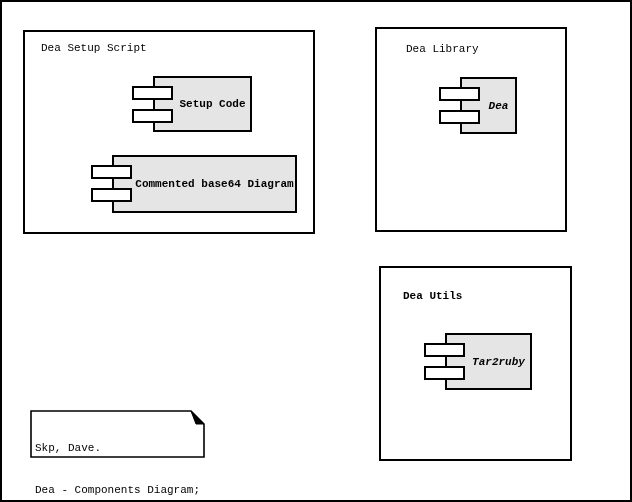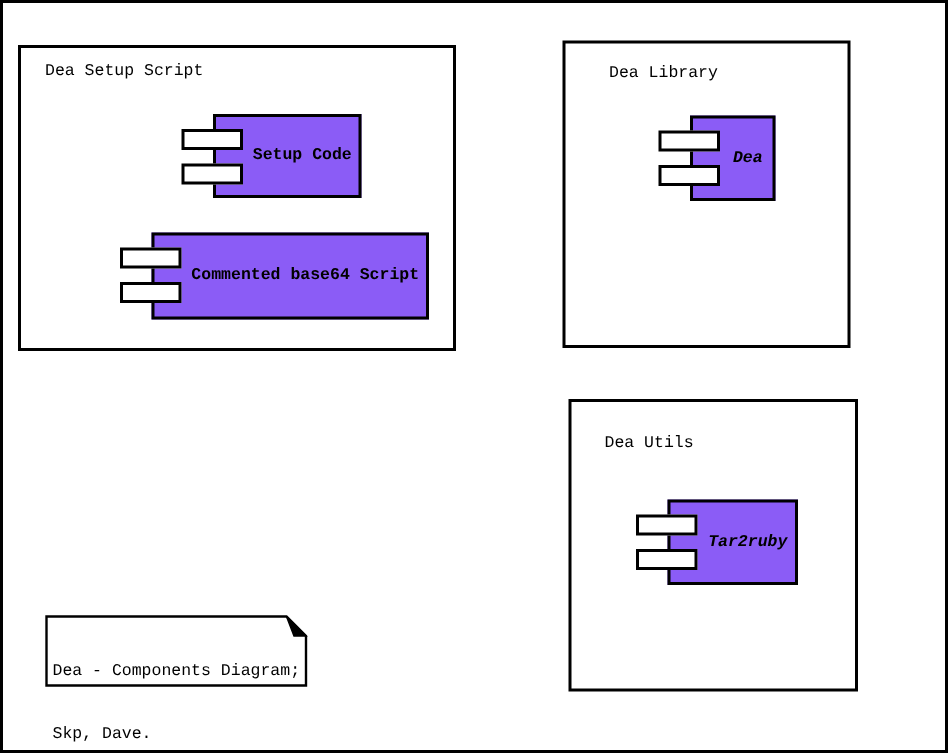--- a/index.html
+++ b/index.html
@@ -10,39 +10,39 @@
   }
   .package{
     position:absolute;border:2px solid #000;background:#ffffff;box-sizing:border-box;
   }
   .package-title{
     position:absolute;font-size:11px;line-height:12px;white-space:pre;
   }
   .component{position:absolute;}
   .component-box{
     position:absolute;left:0;top:0;width:100%;height:100%;
-    border:2px solid #000;background:#8b5cf6;box-sizing:border-box;
+    border:2px solid #000;background:#e5e5e5;box-sizing:border-box;
     display:flex;align-items:center;justify-content:center;
     font-size:11px;font-weight:bold;white-space:nowrap;
   }
   .component-box.pad{padding-left:20px;}
   .component-box.italic{font-style:italic;}
   .tab{
     position:absolute;left:-21px;width:41px;height:14px;
     border:2px solid #000;background:#ffffff;box-sizing:border-box;z-index:2;
   }
   .tab.t1{top:10px;}
   .tab.t2{top:33px;}
   
-  .pkg-setup-script{left:10px;top:28px;width:292px;height:204px;}
+  .pkg-setup-script{left:21px;top:28px;width:292px;height:204px;}
   .pkg-library{left:373px;top:25px;width:192px;height:205px;text-align:center;}
   .pkg-utils{left:377px;top:264px;width:193px;height:195px;}
   .pkg-setup-script .package-title{left:16px;top:10px;}
   .pkg-library .package-title{left:29px;top:14px;}
-  .pkg-utils .package-title{left:22px;top:22px;}
+  .pkg-utils .package-title{left:22px;top:22px;font-weight:bold;}
   
   .comp-setup-code{left:128px;top:44px;width:99px;height:56px;}
   .comp-tarball{left:87px;top:123px;width:185px;height:58px;}
   .comp-dea{left:83px;top:48px;width:57px;height:57px;}
   .comp-tar2ruby{left:64px;top:65px;width:87px;height:57px;}
   
   .note{position:absolute;left:28px;top:408px;width:176px;height:49px;}
   .note svg{position:absolute;left:0;top:0;}
   .note-text{
     position:absolute;left:5px;top:3px;font-size:11px;line-height:14px;white-space:pre;
@@ -56,21 +56,21 @@
   <div class="package pkg-setup-script">
     <div class="package-title">Dea Setup Script</div>
 
     <div class="component comp-setup-code">
       <div class="component-box pad">Setup Code</div>
       <div class="tab t1"></div>
       <div class="tab t2"></div>
     </div>
 
     <div class="component comp-tarball">
-      <div class="component-box pad">Commented base64 Script</div>
+      <div class="component-box pad">Commented base64 Diagram</div>
       <div class="tab t1"></div>
       <div class="tab t2"></div>
     </div>
   </div>
 
   <div class="package pkg-library">
     <div class="package-title">Dea Library</div>
 
     <div class="component comp-dea">
       <div class="component-box pad italic">Dea</div>
@@ -88,18 +88,18 @@
       <div class="tab t2"></div>
     </div>
   </div>
 
   <div class="note">
     <svg width="176" height="49" viewBox="0 0 176 49">
       <polygon points="1,1 161,1 174,14 174,47 1,47" fill="#ffffff" stroke="#000000" stroke-width="1.6"></polygon>
       <polygon points="161,1 174,14 166,14" fill="#000000" stroke="#000000" stroke-width="1"></polygon>
     </svg>
     <div class="note-text">
+      <div>Skp, Dave.</div>
       <div>Dea - Components Diagram;</div>
-      <div>Skp, Dave.</div>
     </div>
   </div>
 
 </div>
 
 </body></html>

